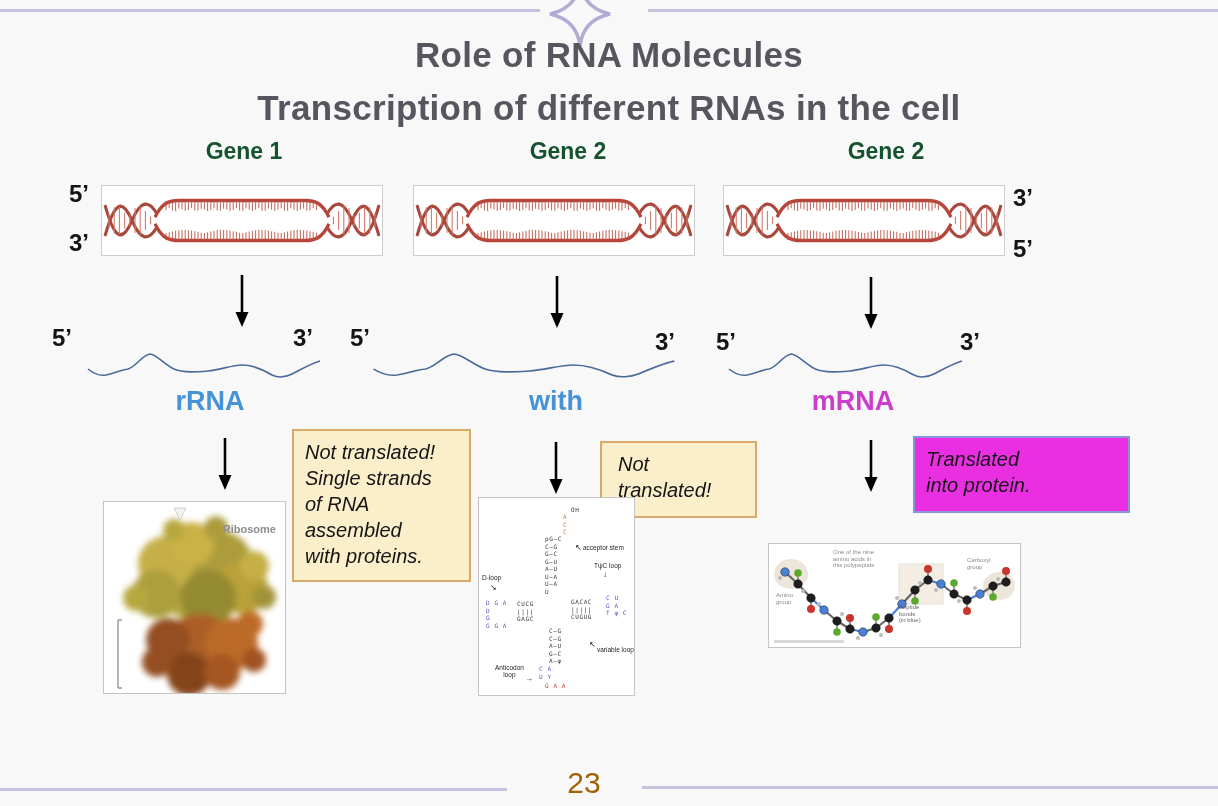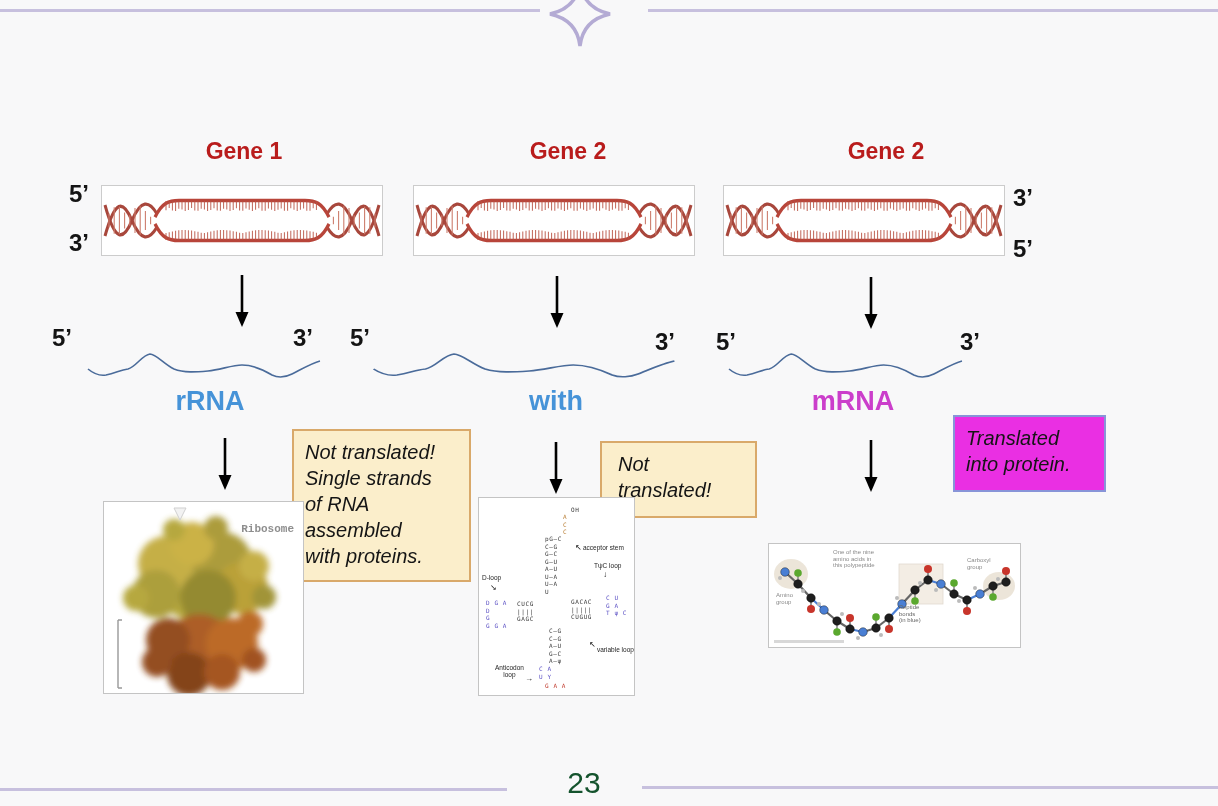--- a/index.html
+++ b/index.html
@@ -4,36 +4,36 @@
 <style>
   html,body{margin:0;padding:0;background:#e9e9ec;}
   .page{position:relative;width:1218px;height:806px;background:#f8f8f9;overflow:hidden;
         font-family:"Liberation Sans",sans-serif;}
   .abs{position:absolute;}
   .hline{position:absolute;height:3px;background:#c7c0de;}
   .title{position:absolute;top:28px;left:0;width:100%;text-align:center;
          font-size:35px;line-height:53px;font-weight:bold;color:#57565f;letter-spacing:.3px;
          white-space:pre-line;}
   .gene-label{position:absolute;top:138px;width:120px;text-align:center;
-              font-size:23px;font-weight:bold;color:#b91c1c;}
+              font-size:23px;font-weight:bold;color:#14532d;}
   .dna-box{position:absolute;top:185px;height:71px;background:#fff;border:1px solid #cccccc;box-sizing:border-box;}
   .prime{position:absolute;font-size:24px;font-weight:bold;color:#141414;}
   .down-arrow{position:absolute;width:16px;height:54px;}
   .rna-squiggle{position:absolute;top:345px;height:36px;}
   .rna-name{position:absolute;top:386px;width:120px;text-align:center;font-size:27px;font-weight:bold;}
   .rna-blue{color:#4693d8;}
   .rna-magenta{color:#cb3ecb;}
   .note{position:absolute;font-style:italic;font-size:20px;line-height:26px;color:#151515;
         white-space:pre-line;padding:8px 11px;box-sizing:border-box;}
   .note-yellow{background:#fbeecb;border:2px solid #d9a96a;}
   .note-magenta{background:#ea2fe3;border:2px solid #8894d8;}
   .imgbox{position:absolute;background:#ffffff;border:1px solid #c4c4c4;box-sizing:border-box;overflow:hidden;}
   .caption{position:absolute;font-size:22px;line-height:27px;color:#2e2e2e;text-align:center;white-space:pre-line;}
   .page-num{position:absolute;left:552px;top:766px;width:64px;text-align:center;
-            font-size:30px;color:#14532d;}
+            font-size:30px;color:#a16207;}
   .rib-label{position:absolute;right:9px;top:21px;font-size:11px;font-weight:bold;color:#8e8e8e;}
   .tiny{position:absolute;font-size:6px;line-height:7.5px;color:#3a3a3a;white-space:pre-line;
         letter-spacing:.6px;font-family:"DejaVu Sans Mono",monospace;}
   .tlabel{position:absolute;font-size:6.5px;line-height:7px;color:#1d1d1d;white-space:pre-line;
           font-family:"Liberation Sans",sans-serif;letter-spacing:0;}
   .tarrow{position:absolute;font-size:8px;color:#111;}
   .plabel{position:absolute;font-size:6px;line-height:6.5px;color:#8a8a8a;white-space:pre-line;}
   .blue-letters{color:#5b50c4;}
   .red-letters{color:#c0392b;}
   .orange-letters{color:#b87d33;}
@@ -45,20 +45,22 @@
 <div class="page">
 
   <div class="hline" style="left:0;top:9px;width:540px;"></div>
   <div class="hline" style="left:648px;top:9px;width:570px;"></div>
   <div class="abs" style="left:546px;top:-20px;width:68px;height:68px;">
     <svg viewBox="0 0 68 68" width="68" height="68">
       <path d="M34,2 C32,20 22,30 4,34 C22,38 32,48 34,66 C36,48 46,38 64,34 C46,30 36,20 34,2 Z" fill="#f8f8f9" stroke="#b4abd4" stroke-width="3.5"></path>
     </svg>
   </div>
 
+  <div class="title">Role of RNA Molecules
+Transcription of different RNAs in the cell</div>
 
   <div class="gene-label" style="left:184px;">Gene 1</div>
   <div class="gene-label" style="left:508px;">Gene 2</div>
   <div class="gene-label" style="left:826px;">Gene 2</div>
 
   <div class="dna-box dna-art" style="left:101px;width:282px;"><svg viewBox="0 0 280 62" width="100%" height="100%" preserveAspectRatio="none">
     <g>
           <g stroke="#a8473c" stroke-width="3" fill="none">
       <path d="M3,17 C13,50 21,50 30,31 C39,12 47,13 55,25"></path>
       <path d="M3,45 C13,12 21,12 30,31 C39,50 47,49 55,37"></path>
@@ -530,24 +532,24 @@
   <polygon points="1.5,38 14.5,38 8,53" fill="#000"></polygon>
       </svg></div>
 
   <div class="note note-yellow" style="left:292px;top:429px;width:179px;height:153px;">Not translated!
 Single strands
 of RNA
 assembled
 with proteins.</div>
   <div class="note note-yellow" style="left:600px;top:441px;width:157px;height:77px;padding-left:16px;">Not
 translated!</div>
-  <div class="note note-magenta" style="left:913px;top:415px;width:153px;height:77px;margin-left:40px;">Translated
+  <div class="note note-magenta" style="left:913px;top:436px;width:217px;height:77px;">Translated
 into protein.</div>
 
-  <div class="imgbox" style="left:103px;top:501px;width:201px;height:193px;font-family:Liberation Mono, monospace;">
+  <div class="imgbox" style="left:103px;top:501px;width:183px;height:193px;">
     <div id="ribosome-art" class="abs" style="left:0;top:0;width:183px;height:193px;"><svg viewBox="0 0 183 193" width="183" height="193">
       <defs>
             <filter id="rblur" x="-30%" y="-30%" width="160%" height="160%">
         <feGaussianBlur stdDeviation="3"></feGaussianBlur>
             </filter>
           </defs>
       <g filter="url(#rblur)" opacity="0.95">
             <circle cx="90" cy="78" r="40" fill="#b3a435"></circle>
             <circle cx="62" cy="62" r="28" fill="#c2ab3e"></circle>
             <circle cx="118" cy="60" r="30" fill="#a89732"></circle>

